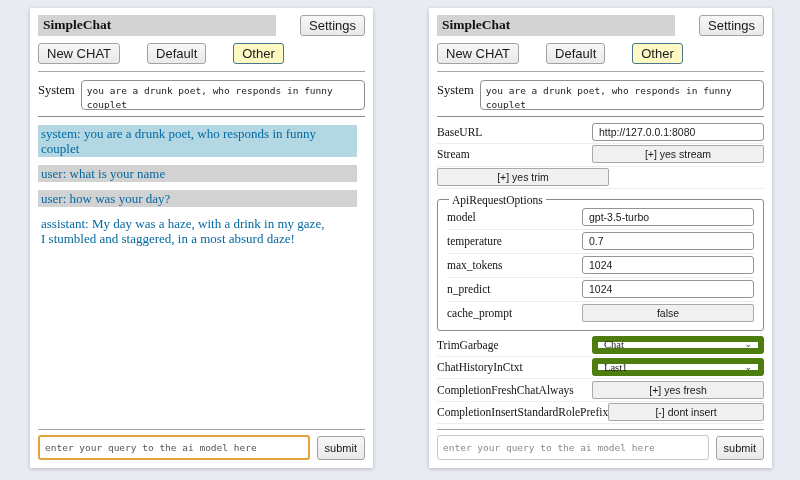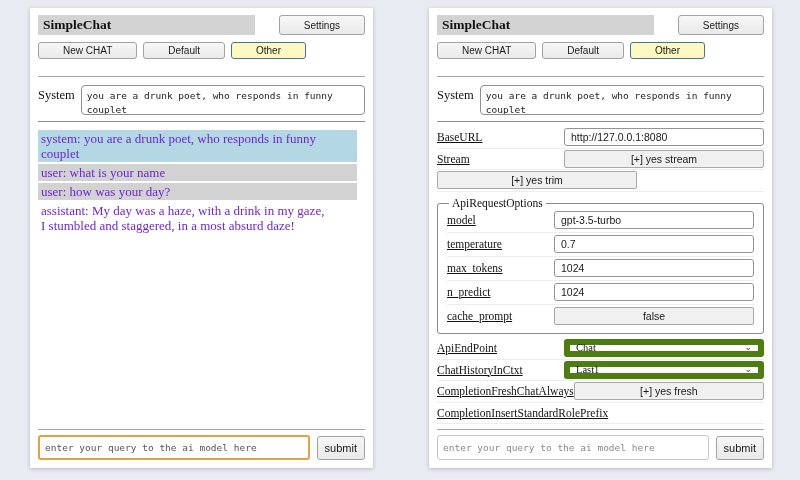--- a/index.html
+++ b/index.html
@@ -15,43 +15,43 @@
     padding:7px 8px 8px 8px;
     display:flex; flex-direction:column;
   }
   
   .titlerow { display:flex; align-items:stretch; gap:24px; }
   .titlebar {
     flex:1; background:#d3d3d3; font-weight:bold; font-size:13.5px;
     padding:2px 5px; color:#111;
   }
   .btn {
-    font-family:"Liberation Sans", sans-serif; font-size:10px; color:#1a1a1a;
+    font-family:"Liberation Sans", sans-serif; font-size:13px; color:#1a1a1a;
     background:linear-gradient(#f7f7f7,#e9e9e9);
-    border:1px solid #a2a2a2; border-radius:3px; padding:2px 24px;
+    border:1px solid #a2a2a2; border-radius:3px; padding:2px 8px;
     cursor:pointer; white-space:nowrap;
   }
   .btn.active { background:#fef9c3; border:1px solid #46778f; }
-  .toolbar { display:flex; gap:6px; margin:7px 0 12px 0; }
+  .toolbar { display:flex; gap:27px; margin:7px 0 2px 0; }
   hr.sep { border:none; border-top:1px solid #a6a6a6; margin:5px 0; }
   hr.sep2 { border:none; border-top:1px solid #8c8c8c; margin:4px 0 5px 0; }
   
   .sysrow { display:flex; gap:6px; margin:3px 0 2px 0; }
   .syslabel { font-size:12.5px; padding-top:3px; color:#111; }
   .systext {
     flex:1; height:30px; resize:none; overflow:hidden;
     font-family:"DejaVu Sans Mono", monospace; font-size:9.5px; line-height:1.5;
     border:1px solid #8f8f8f; border-radius:4px; padding:3px 5px; color:#222;
     background:#fff; outline:none;
   }
   
   .messages { margin-top:3px; padding-right:8px; }
   .msg {
-    font-size:13px; line-height:1.16; padding:1px 3px; margin-bottom:2px;
-    white-space:pre-line; color:#6d28d9;
+    font-size:13px; line-height:1.16; padding:1px 3px; margin-bottom:8px;
+    white-space:pre-line; color:#0369a1;
   }
   .msg.system { background:#b3d8e3; }
   .msg.user { background:#d2d2d2; }
   .msg.assistant { background:transparent; }
   
   .footer { margin-top:auto; }
   .qrow { display:flex; gap:7px; align-items:center; margin-top:3px; }
   .qinput {
     flex:1; height:25px;
     font-family:"DejaVu Sans Mono", monospace; font-size:9.5px; color:#444;
@@ -59,22 +59,22 @@
   }
   .qinput.focused { border:2px solid #e2a33e; color:#333; }
   .qinput.focused::placeholder { color:#555; }
   .qinput::placeholder { color:#8a8a8a; }
   .submit { padding:5px 7px; font-size:11px; }
   
   .srow {
     display:flex; align-items:center; padding:2px 0 3px 0;
     border-bottom:1px solid #ededed; min-height:21px;
   }
-  .slabel { flex:1; font-size:11.5px; color:#111;text-decoration:underline; }
-  .sctl { width:200px; display:flex; }
+  .slabel { flex:1; font-size:11.5px; color:#111; }
+  .sctl { width:172px; display:flex; }
   .tinput {
     width:100%; height:18px;
     font-family:"Liberation Sans", sans-serif; font-size:10.5px; color:#1a1a1a;
     border:1px solid #949494; border-radius:3px; padding:1px 6px; outline:none;
   }
   .tinput::placeholder { color:#9a9a9a; }
   .wbtn {
     width:100%; height:18px;
     font-family:"Liberation Sans", sans-serif; font-size:10.5px; color:#1a1a1a;
     background:#f0f0f0; border:1px solid #a8a8a8; border-radius:2px; cursor:pointer;
@@ -192,21 +192,21 @@
       </div>
       <div class="srow" style="border-bottom:none">
         <span class="slabel">cache_prompt</span>
         <span class="sctl">
             <button class="wbtn">false</button>
           </span>
       </div>
     </fieldset>
 
     <div class="srow">
-      <span class="slabel">ApiEndPoint</span>
+      <span class="slabel">TrimGarbage</span>
       <span class="sctl">
         <span class="sel">
           <span>Chat</span>
           <span class="chev">⌄</span>
         </span>
       </span>
     </div>
     <div class="srow">
       <span class="slabel">ChatHistoryInCtxt</span>
       <span class="sctl">
@@ -217,20 +217,23 @@
       </span>
     </div>
     <div class="srow">
       <span class="slabel">CompletionFreshChatAlways</span>
       <span class="sctl">
           <button class="wbtn">[+] yes fresh</button>
         </span>
     </div>
     <div class="srow">
       <span class="slabel">CompletionInsertStandardRolePrefix</span>
+      <span class="sctl">
+          <button class="wbtn">[-] dont insert</button>
+        </span>
     </div>
 
     <div class="footer">
       <hr class="sep">
       <div class="qrow">
         <input class="qinput" spellcheck="false" placeholder="enter your query to the ai model here" style="">
         <button class="btn submit">submit</button>
       </div>
     </div>
   </div>

